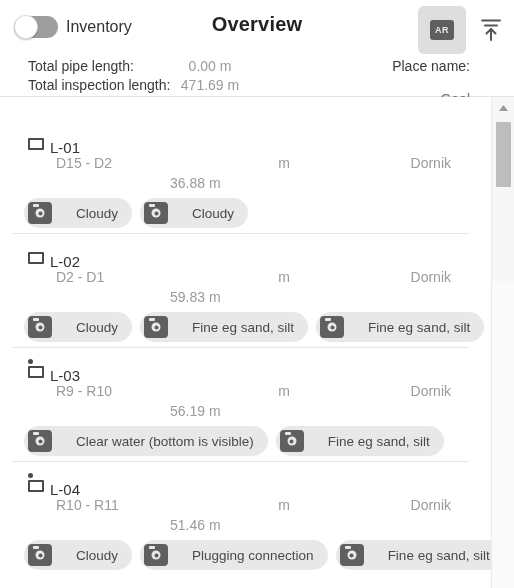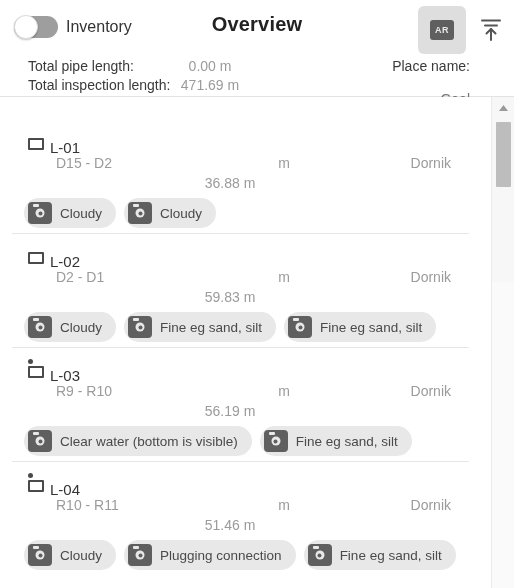--- a/index.html
+++ b/index.html
@@ -121,37 +121,38 @@
     font-size: 14px; color: #9b9b9b; line-height: 20px; margin-left: 28px;
   }
 
   .item-unit {
     position: absolute; left: 170px; width: 120px; top: 33px;
     text-align: right;
     font-size: 14px; color: #9b9b9b; line-height: 20px;
   }
   .item-length {
     position: absolute; left: 170px; width: 120px; top: 53px;
-    text-align: center;
+    text-align: left;
     font-size: 14px; color: #9b9b9b; line-height: 20px;
   }
   .item-place {
     position: absolute; right: 40px; top: 33px;
     font-size: 14px; color: #9b9b9b; line-height: 20px;
   }
 
   .pill-row {
     position: absolute; left: 24px; top: 78px; right: 10px;
     display: flex; gap: 8px; align-items: center;
   }
   .pill {
     display: inline-flex; align-items: center;
     height: 30px; border-radius: 15px;
     background: #e8e8e8;
     padding: 0 14px 0 4px;
+    gap: 16px;
   }
   .pill-icon {
     width: 24px; height: 22px; border-radius: 4px;
     background: #5f5f5f;
     position: relative; flex: 0 0 auto; margin-right: 8px;
   }
   .pill-icon .lens {
     position: absolute; left: 50%; top: 52%;
     transform: translate(-50%,-50%);
     width: 9px; height: 9px; border-radius: 50%;

